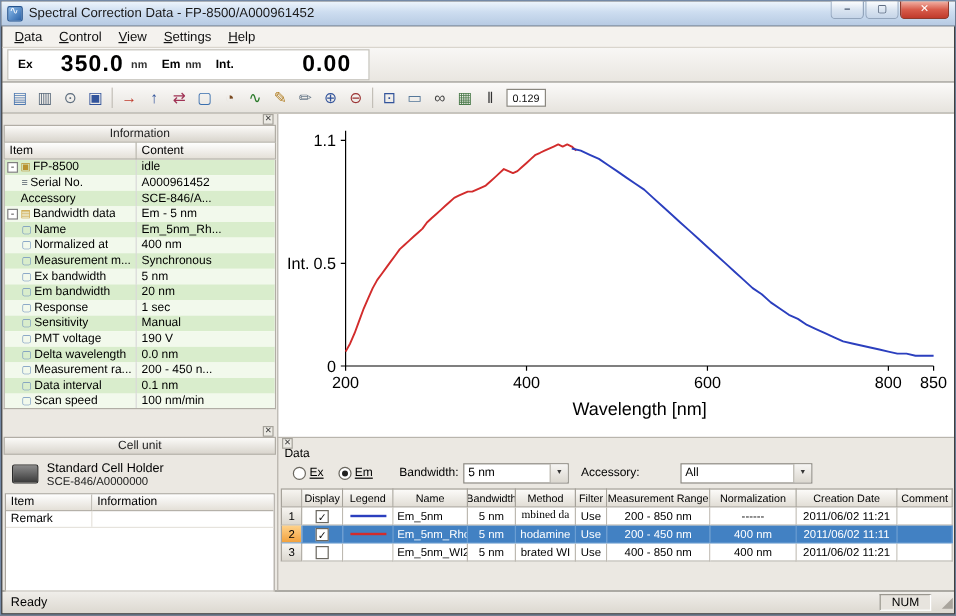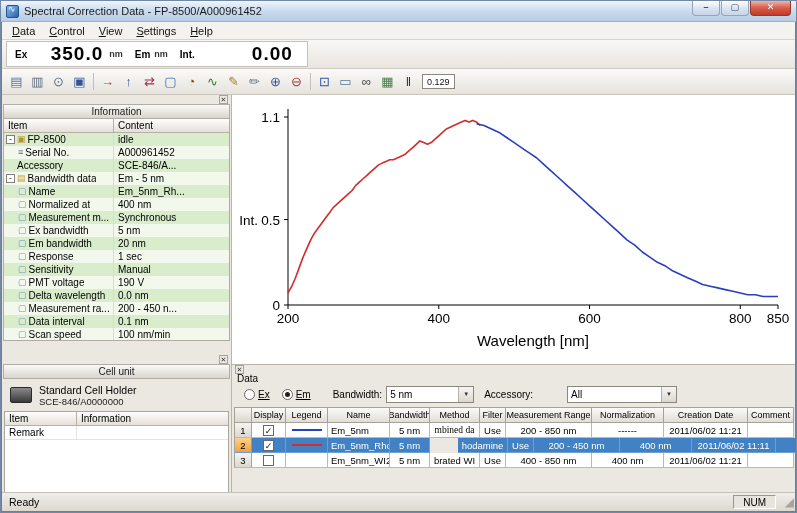--- a/index.html
+++ b/index.html
@@ -1,17 +1,17 @@
 <!DOCTYPE html>
 <html><head>
 <meta charset="utf-8">
 <style>
   html,body{margin:0;padding:0;background:#9aa5b5;font-family:"Liberation Sans",sans-serif;}
   *{box-sizing:border-box;}
-  .window{position:relative;width:797px;height:513px;background:#8b5cf6;border:1px solid #7388a5;overflow:hidden;}
+  .window{position:relative;width:797px;height:513px;background:#404040;border:1px solid #7388a5;overflow:hidden;}
 
   
   .titlebar{position:absolute;top:0;left:0;right:0;height:21px;background:linear-gradient(#eef5fc,#cdddf0 45%,#b7cbe3);border-bottom:1px solid #9fb1c8;display:flex;align-items:center;padding:0 5px;}
   .title-icon{width:13px;height:13px;background:linear-gradient(135deg,#8cbcec,#2a62a8);border:1px solid #23538f;border-radius:2px;position:relative;flex:none;}
   .title-icon::after{content:"∿";position:absolute;left:1px;top:-2px;color:#fff;font-size:9px;}
   .title-text{font-size:11px;color:#1a1a1a;margin-left:5px;white-space:nowrap;}
   .win-buttons{margin-left:auto;display:flex;align-items:flex-start;height:21px;}
   .win-btn{width:28px;height:15px;margin-left:1px;border:1px solid #93a5bc;border-top:none;border-radius:0 0 4px 4px;background:linear-gradient(#fdfeff,#dbe5f1 50%,#c6d5e8);font-size:9px;text-align:center;line-height:13px;color:#33435c;}
   .win-btn.min::after{content:"–";font-weight:bold;}
   .win-btn.max::after{content:"▢";}
@@ -403,21 +403,21 @@
         <div class="g-row sel">
           <div class="g-cell num-cell" style="width: 18px;">2</div>
           <div class="g-cell" style="width: 34px;">
             <span class="cb checked">✓</span>
           </div>
           <div class="g-cell" style="width: 42px;">
             <span class="legend-line" style="background: rgb(210, 44, 44);"></span>
           </div>
           <div class="g-cell left" style="width: 62px;">Em_5nm_Rhod</div>
           <div class="g-cell" style="width: 40px;">5 nm</div>
-          <div class="g-cell" style="width: 50px; margin-left: 28px;">hodamine</div>
+          <div class="g-cell" style="width: 50px;">hodamine</div>
           <div class="g-cell" style="width: 26px;">Use</div>
           <div class="g-cell" style="width: 86px;">200 - 450 nm</div>
           <div class="g-cell" style="width: 72px;">400 nm</div>
           <div class="g-cell" style="width: 84px;">2011/06/02 11:11</div>
           <div class="g-cell" style="width: 46px;"></div>
         </div>
         <div class="g-row">
           <div class="g-cell num-cell" style="width: 18px;">3</div>
           <div class="g-cell" style="width: 34px;">
             <span class="cb"></span>

